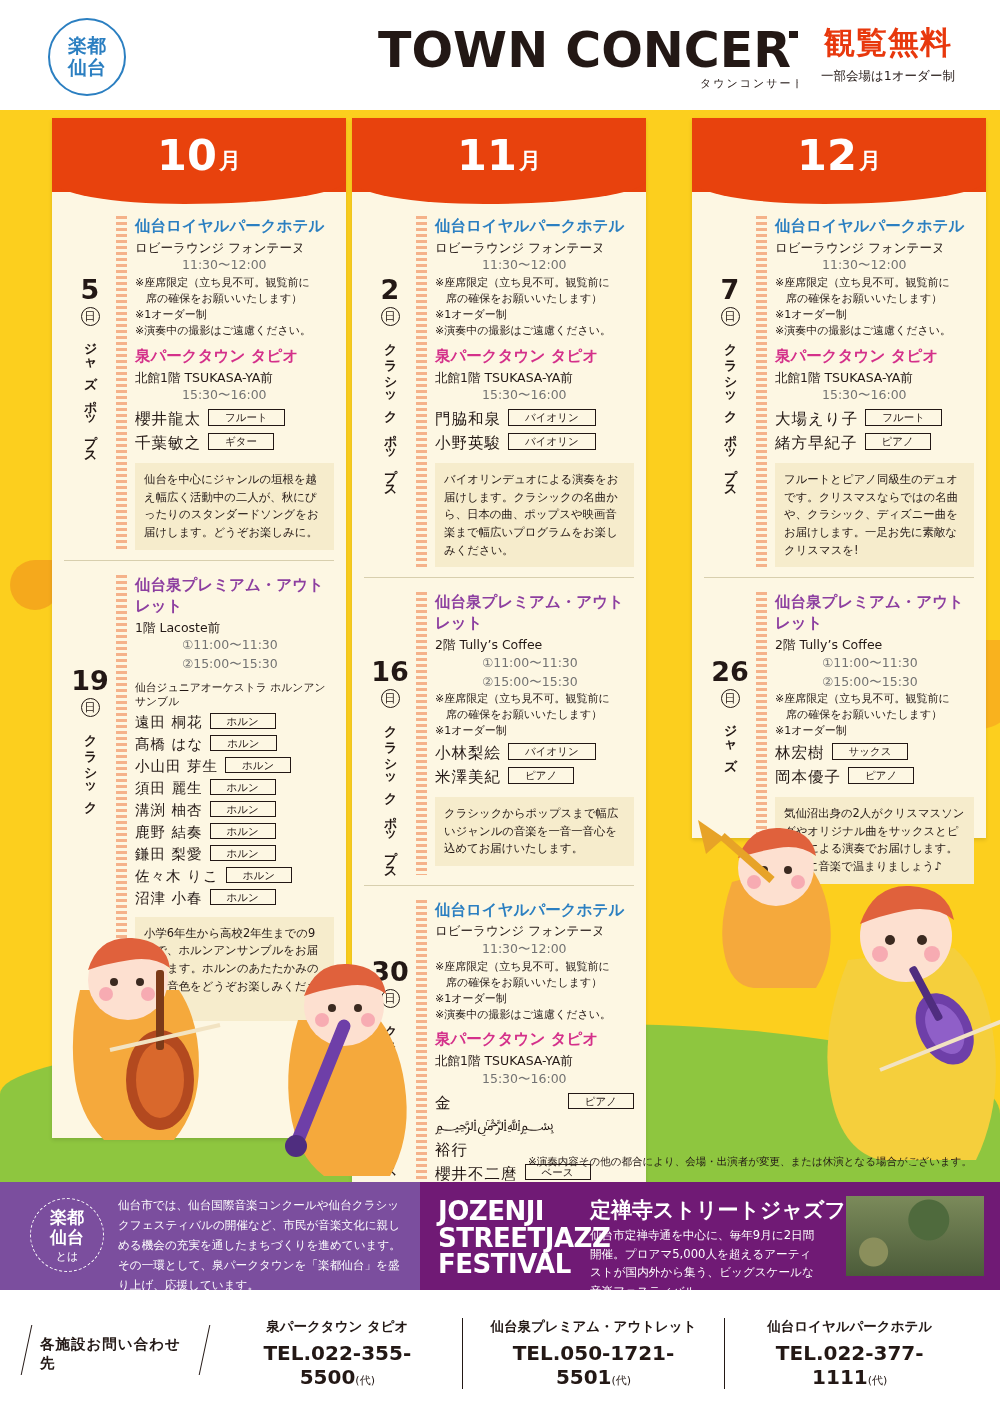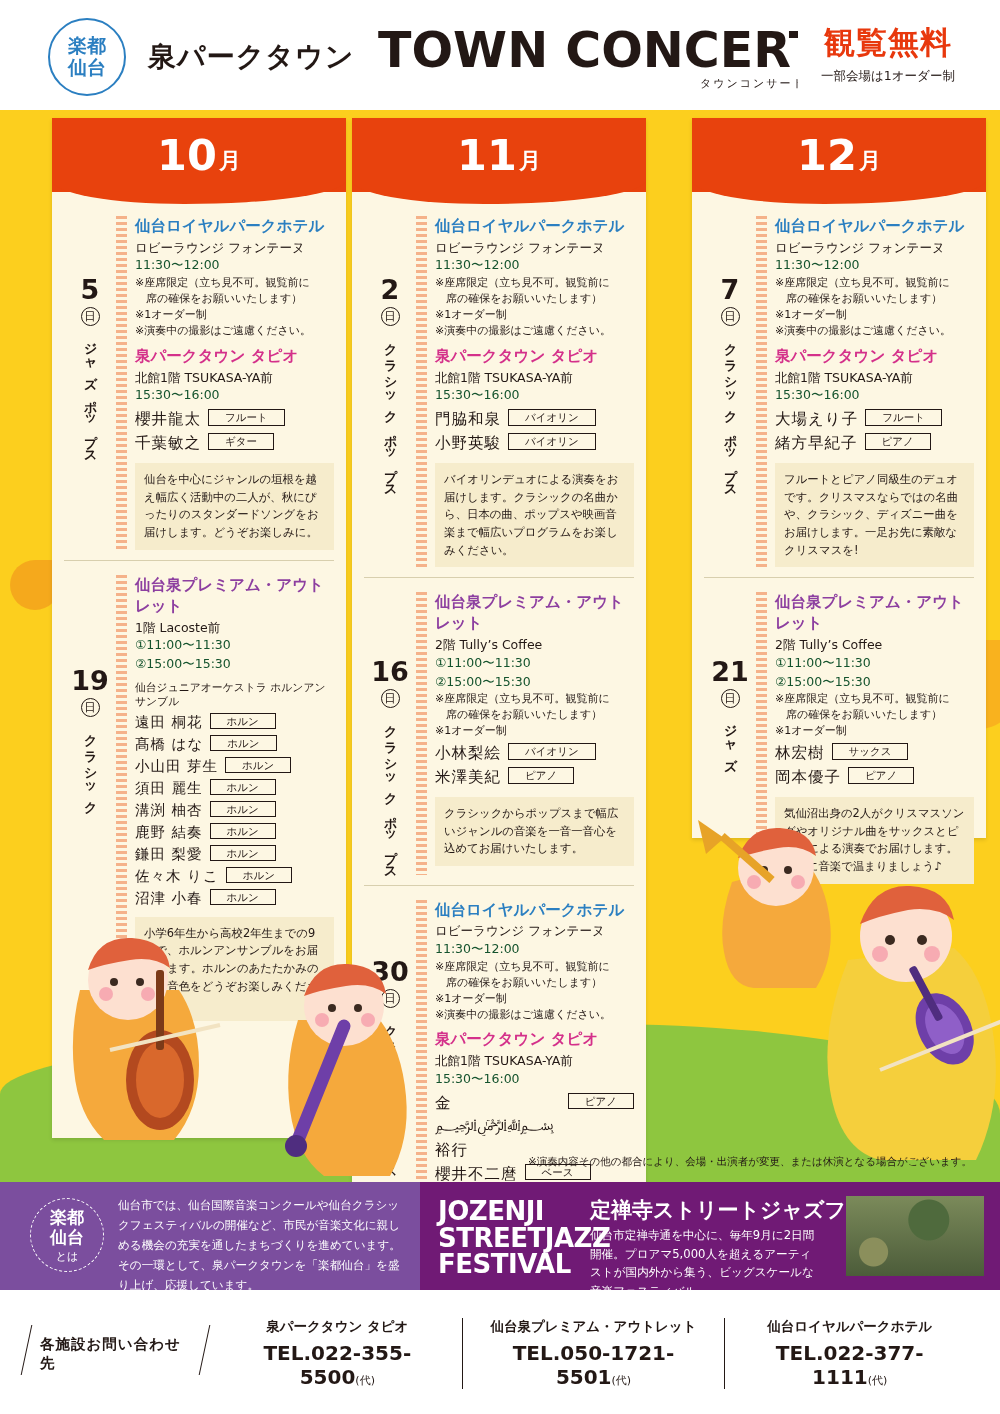--- a/index.html
+++ b/index.html
@@ -104,21 +104,21 @@
   .stripe {
     width:11px; flex:0 0 11px; margin-right:8px; align-self:stretch;
     background:repeating-linear-gradient(to bottom,#f5b28a 0 3px,#fdf7e3 3px 6px);
   }
   .ev-body { flex:1; min-width:0; }
 
   .venue { font-size:15.5px; font-weight:bold; color:#2b7fc1; line-height:1.35; }
   .venue.purple { color:#8d3fa0; }
   .venue.pink { color:#d4308a; }
   .place { font-size:12.5px; color:#231815; margin-top:2px; line-height:1.4; }
-  .time { font-size:12.5px; color:#14532d; line-height:1.5; }
+  .time { font-size:12.5px; color:#737373; line-height:1.5;margin-left:47px; }
   .note { font-size:11px; color:#231815; line-height:1.45; }
   .ens { font-size:10.8px; color:#231815; margin-top:7px; }
   .perf-list { margin-top:4px; }
   .perf { display:flex; align-items:flex-start; margin-top:3px; }
   .perf-name { font-size:15.5px; color:#231815; letter-spacing:1px; }
   .perf-name.sm { font-size:14.5px; }
   .perf-inst {
     font-size:10.5px; color:#231815; border:1px solid #231815;
     padding:1px 16px; margin-left:7px; line-height:1.2; white-space:nowrap;
   }
@@ -208,21 +208,20 @@
   <div class="green-hill2"></div>
   <div class="green-hill"></div>
   <div class="bg-top"></div>
 </div>
 
 <div class="header">
   <div class="logo-badge">
     <div>楽都</div>
     <div>仙台</div>
   </div>
-  <div class="brand-sub">泉パークタウン</div>
   <div class="brand-main">TOWN CONCERT</div>
   <div class="brand-main-ruby">タウンコンサート</div>
   <div class="free-box">
     <div class="free-main">観覧無料</div>
     <div class="free-sub">一部会場は1オーダー制</div>
   </div>
 </div>
 
 <div class="col" id="col0">
   <div class="col-head">
@@ -474,21 +473,21 @@
               <span class="perf-name">緒方早紀子</span>
               <span class="perf-inst">ピアノ</span>
             </div>
         </div>
         <div class="desc">フルートとピアノ同級生のデュオです。クリスマスならではの名曲や、クラシック、ディズニー曲をお届けします。一足お先に素敵なクリスマスを!</div>
       </div>
     </div>
 
     <div class="event">
       <div class="date-col" style="padding-top:66px;">
-        <div class="d-num">21</div>
+        <div class="d-num">26</div>
         <div class="d-dow">日</div>
         <div class="d-genre">ジャズ</div>
       </div>
       <div class="stripe"></div>
       <div class="ev-body">
         <div class="venue purple">仙台泉プレミアム・アウトレット</div>
         <div class="place">2階 Tully’s Coffee</div>
         <div class="time" style="white-space:pre-line;">①11:00〜11:30
 ②15:00〜15:30</div>
         <div class="note">※座席限定（立ち見不可。観覧前に</div>

